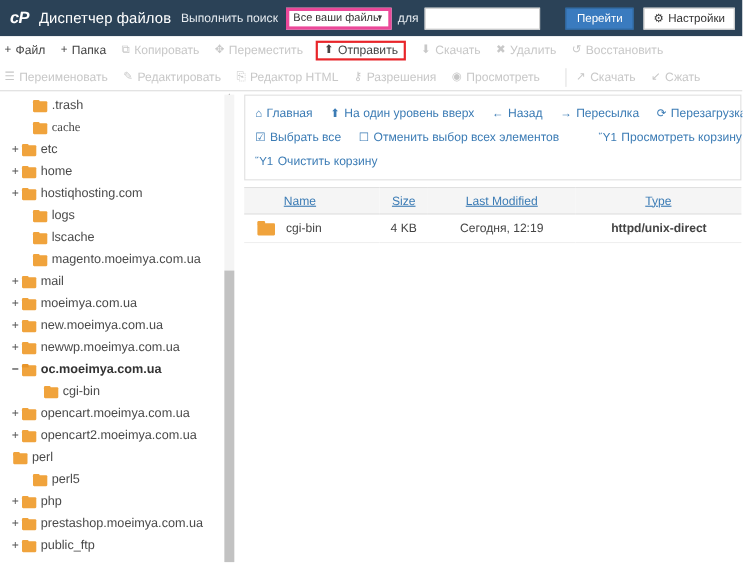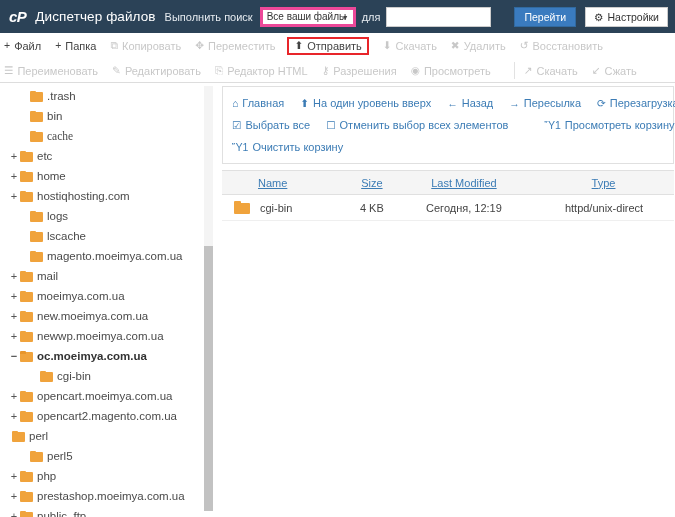--- a/index.html
+++ b/index.html
@@ -167,21 +167,21 @@
     width: 16px; height: 13px; flex: 0 0 16px; position: relative;
   }
   .file-folder-ic::before {
     content: ""; position: absolute; left: 0; top: 2px;
     width: 16px; height: 11px; background: #f0a33c; border-radius: 1px;
   }
   .file-folder-ic::after {
     content: ""; position: absolute; left: 0; top: 0;
     width: 7px; height: 3px; background: #f0a33c; border-radius: 1px 1px 0 0;
   }
-  .c-type-cell { text-align: right; padding-right: 0; white-space: nowrap; overflow: hidden; }
+  .c-type-cell { text-align: right; padding-right: 0; white-space: nowrap; overflow: hidden; font-weight: bold; }
 </style>
 </head>
 <body>
 
 <div id="app">
 
   <div class="header">
     <div class="logo-wrap">
       <span class="cp-logo">cP</span>
       <span class="app-title">Диспетчер файлов</span>
@@ -270,25 +270,20 @@
       </div>
   </div>
 
   <div class="sidebar">
     <div class="tree" id="tree">
         <div class="tree-row" style="padding-left: 18px;">
           <span class="expander empty">&nbsp;</span>
           <span class="folder-ic"></span>
           <span>.trash</span>
         </div>
-        <div class="tree-row" style="padding-left: 18px;">
-          <span class="expander empty">&nbsp;</span>
-          <span class="folder-ic"></span>
-          <span>bin</span>
-        </div>
         <div class="tree-row" style="padding-left: 18px; font-family: Liberation Serif, serif;">
           <span class="expander empty">&nbsp;</span>
           <span class="folder-ic"></span>
           <span>cache</span>
         </div>
         <div class="tree-row" style="padding-left: 8px;">
           <span class="expander">+</span>
           <span class="folder-ic"></span>
           <span>etc</span>
         </div>
@@ -348,21 +343,21 @@
           <span>cgi-bin</span>
         </div>
         <div class="tree-row" style="padding-left: 8px;">
           <span class="expander">+</span>
           <span class="folder-ic"></span>
           <span>opencart.moeimya.com.ua</span>
         </div>
         <div class="tree-row" style="padding-left: 8px;">
           <span class="expander">+</span>
           <span class="folder-ic"></span>
-          <span>opencart2.magento.com.ua</span>
+          <span>opencart2.moeimya.com.ua</span>
         </div>
         <div class="tree-row" style="">
           <span class="expander empty">&nbsp;</span>
           <span class="folder-ic"></span>
           <span>perl</span>
         </div>
         <div class="tree-row" style="padding-left: 18px;">
           <span class="expander empty">&nbsp;</span>
           <span class="folder-ic"></span>
           <span>perl5</span>

